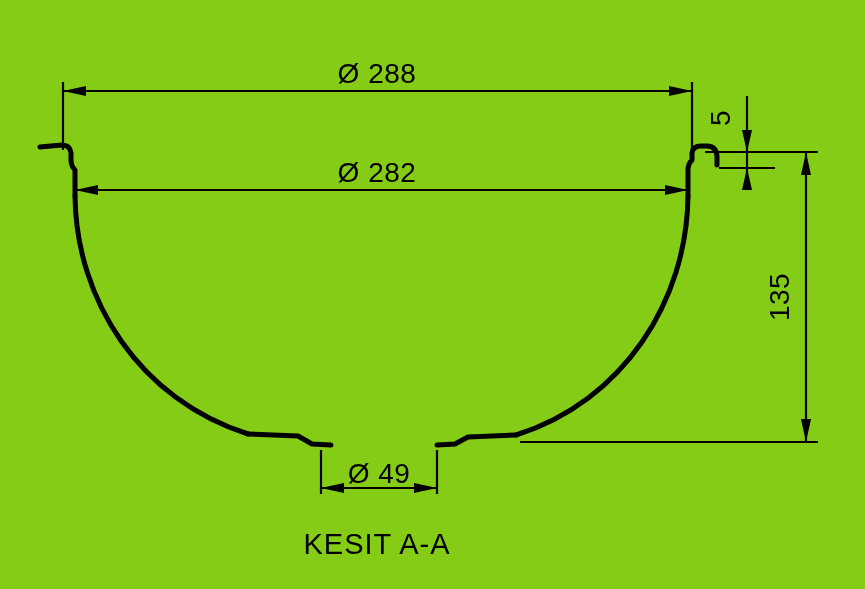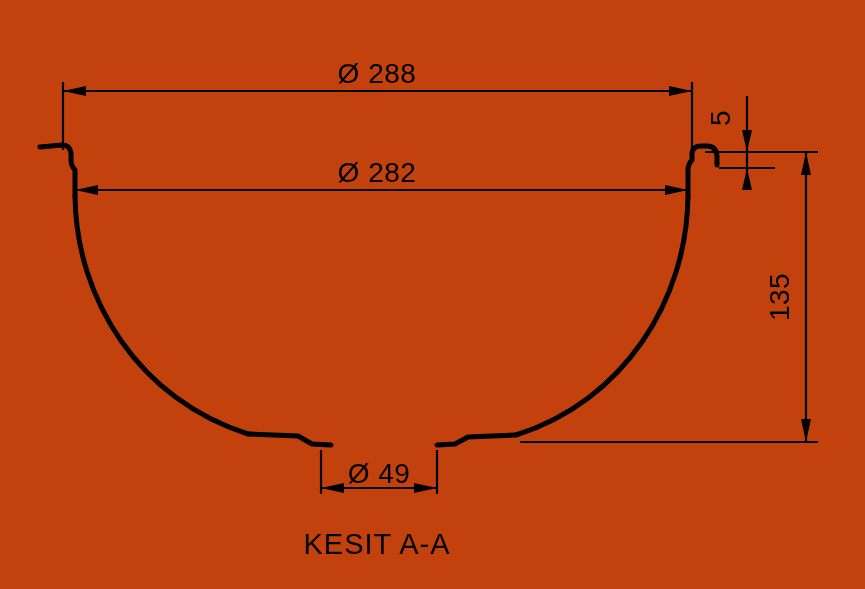--- a/index.html
+++ b/index.html
@@ -7,21 +7,21 @@
     padding: 0;
     background: #ffffff;
   }
   body {
     font-family: "Liberation Sans", sans-serif;
   }
   #drawing-root {
     position: relative;
     width: 865px;
     height: 589px;
-    background: #c2410c;
+    background: #84cc16;
     overflow: hidden;
   }
   svg.dwg {
     position: absolute;
     left: 0;
     top: 0;
     width: 865px;
     height: 589px;
     display: block;
   }

